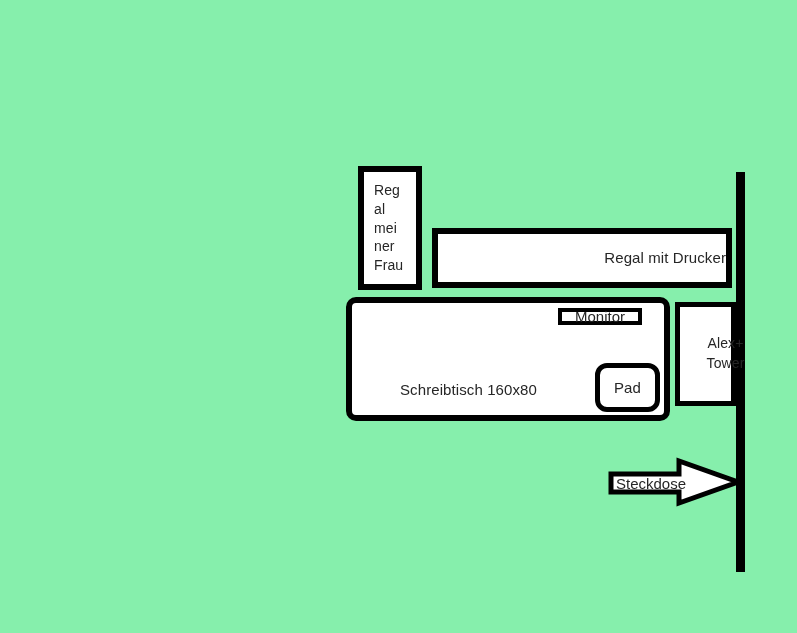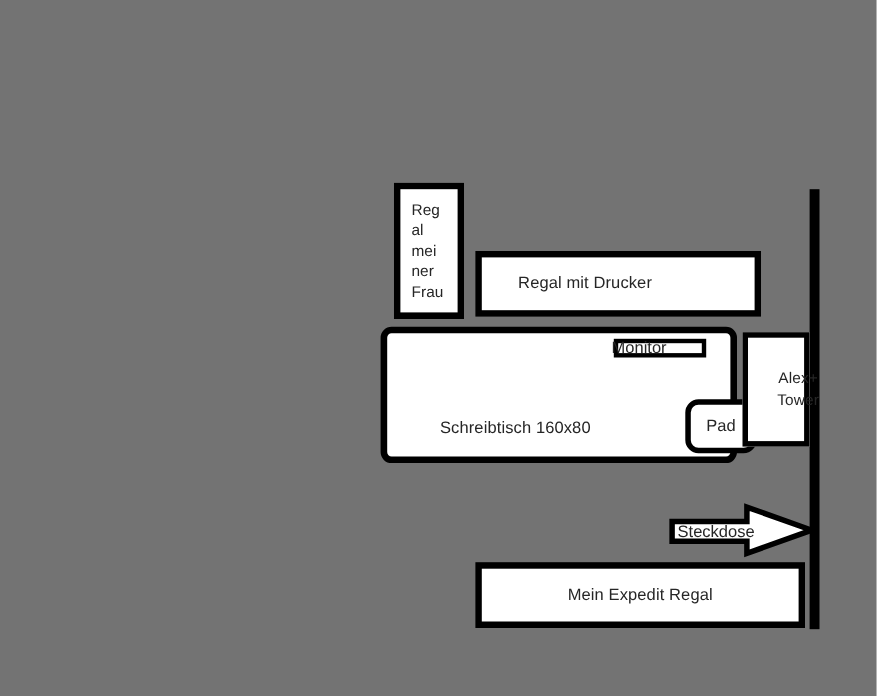--- a/index.html
+++ b/index.html
@@ -9,21 +9,21 @@
     background: #ffffff;
   }
   body {
     font-family: "Liberation Sans", sans-serif;
     -webkit-font-smoothing: antialiased;
   }
   #canvas {
     position: relative;
     width: 797px;
     height: 633px;
-    background: #737373;
+    background: #86efac;
     overflow: hidden;
   }
 
   
   .shape {
     position: absolute;
     box-sizing: border-box;
     background: #ffffff;
     border: 6px solid #000000;
     display: flex;
@@ -59,23 +59,23 @@
   #shelf-wife .shape-label {
     text-align: left;
     font-size: 14px;
     line-height: 1.35;
   }
 
   
   #shelf-printer {
     left: 432px;
     top: 228px;
-    width: 260px;
+    width: 300px;
     height: 60px;
-    justify-content: flex-start;
+    justify-content: flex-end;
     padding-left: 33px;
   }
   #shelf-printer .shape-label { text-align: left; }
 
   
   #desk {
     left: 346px;
     top: 297px;
     width: 324px;
     height: 124px;
@@ -96,35 +96,34 @@
     border: 4px solid #000000;
     background: #ffffff;
     align-items: center;
     justify-content: center;
   }
   #monitor-label {
     position: absolute;
     left: 556px;
     top: 308px;
     width: 88px;
-    text-align: left;
+    text-align: center;
     font-size: 15px;
     color: #262626;
     line-height: 17px;
   }
 
   
   #pad {
     left: 595px;
     top: 363px;
     width: 65px;
     height: 49px;
     border-width: 5px;
     border-radius: 12px;
-    margin-left: 28px;
   }
 
   
   #alex-tower {
     left: 675px;
     top: 302px;
     width: 61px;
     height: 104px;
     border-width: 5px;
   }
@@ -194,17 +193,14 @@
 Tower</span>
   </div>
 
   <div id="steckdose-arrow">
     <svg width="134" height="54" viewBox="0 0 134 54" xmlns="http://www.w3.org/2000/svg">
       <polygon points="3,19 71,19 71,6 130,27 71,48 71,37 3,37" fill="#ffffff" stroke="#000000" stroke-width="5" stroke-linejoin="miter"></polygon>
     </svg>
   </div>
   <div id="steckdose-label">Steckdose</div>
 
-  <div class="shape" id="shelf-expedit">
-    <span class="shape-label">Mein Expedit Regal</span>
-  </div>
 
 </div>
 
 </body></html>

